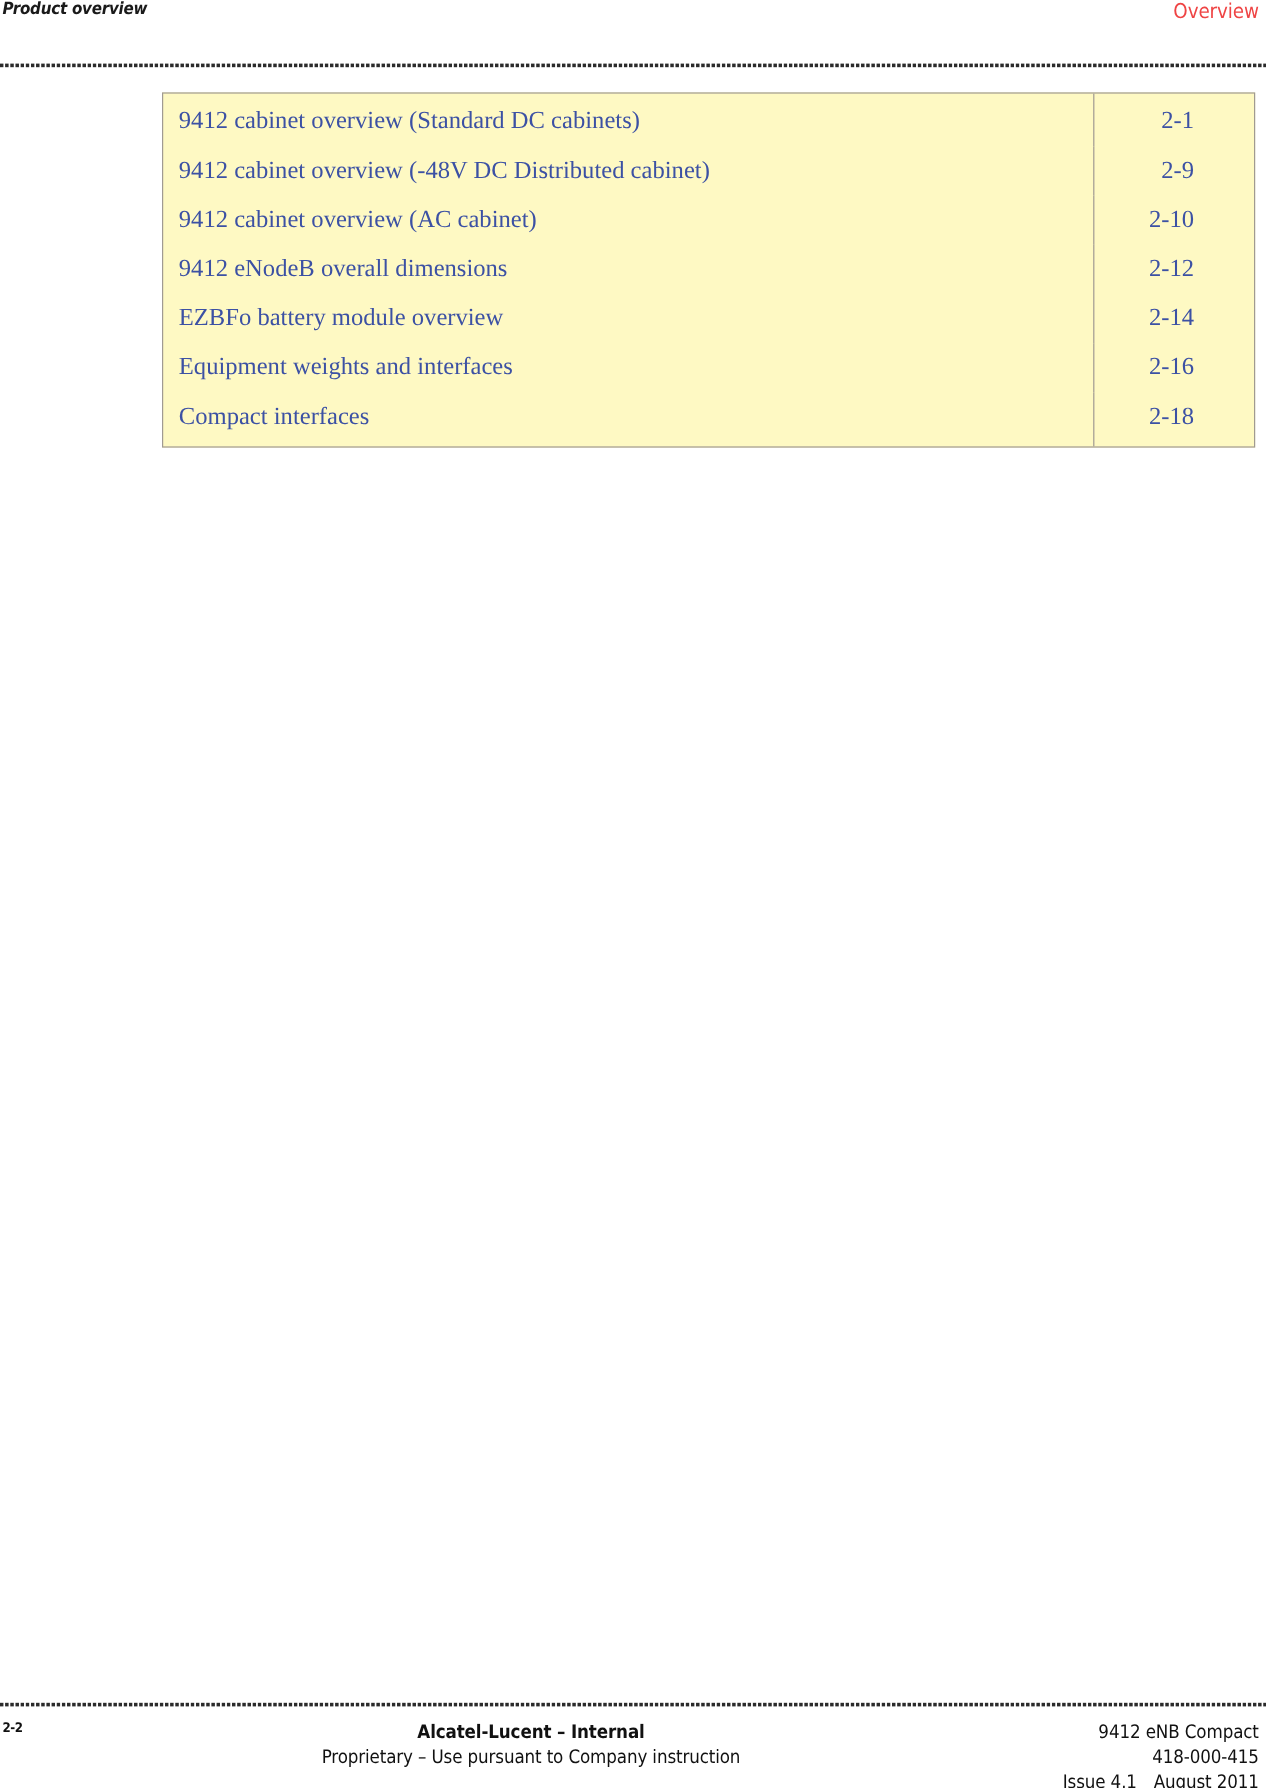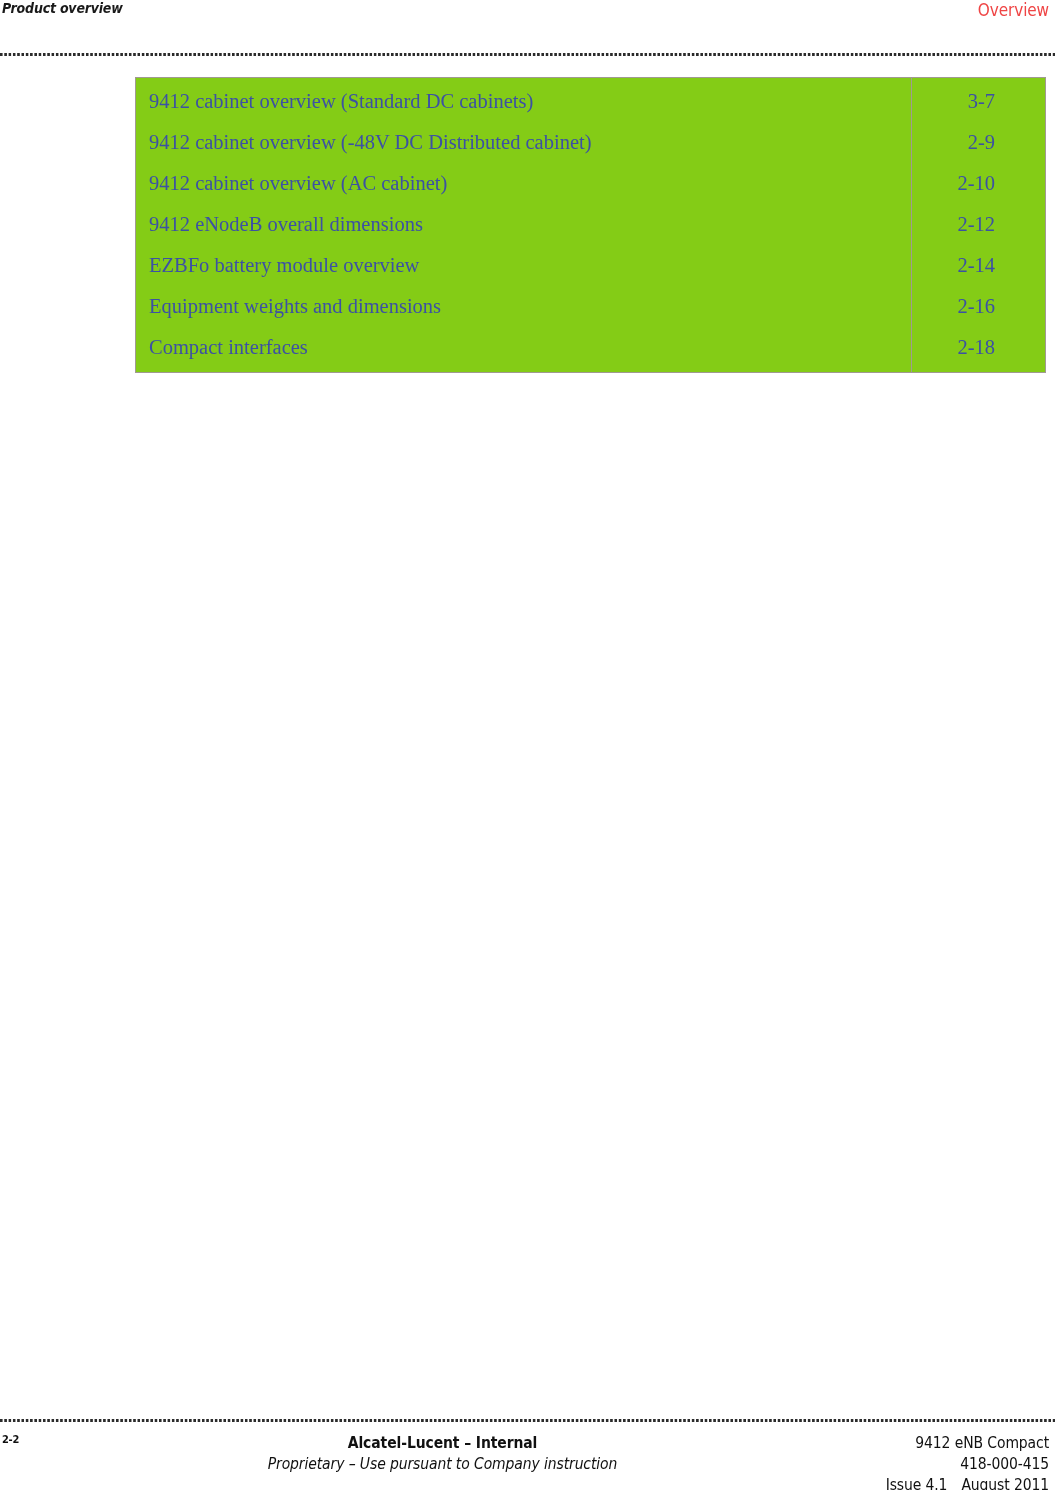--- a/index.html
+++ b/index.html
@@ -74,21 +74,21 @@
   .dotted-rule.footer-rule { top: 1419px; }
 
   
   .toc-table {
     position: absolute;
     left: 135px;
     top: 77px;
     width: 911px;
     border: 1px solid #a09a92;
     border-collapse: collapse;
-    background: #84cc16;
+    background: #fef9c3;
     box-sizing: border-box;
   }
 
   .toc-table table {
     border-collapse: collapse;
     width: 100%;
     table-layout: fixed;
   }
 
   .toc-table td {
@@ -153,21 +153,20 @@
   .footer-center .line-1 {
     font-size: 15.5px;
     font-weight: 700;
     letter-spacing: -0.1px;
   }
 
   .footer-center .line-2 {
     font-size: 15.5px;
     font-weight: 400;
     letter-spacing: -0.1px;
-    font-style: italic;
   }
 
   .footer-right {
     position: absolute;
     right: 6px;
     top: 6px;
     text-align: right;
     font-family: "DejaVu Sans Condensed", "Liberation Sans", sans-serif;
     font-size: 15.5px;
     font-weight: 400;
@@ -192,40 +191,40 @@
     <div class="running-head-right">Overview</div>
   </div>
 
   <div class="dotted-rule header-rule"></div>
 
   <div class="toc-table">
     <table>
       <tbody>
         <tr>
           <td class="toc-title">9412 cabinet overview (Standard DC cabinets)</td>
-          <td class="toc-page">3-7</td>
+          <td class="toc-page">2-1</td>
         </tr>
         <tr>
           <td class="toc-title">9412 cabinet overview (-48V DC Distributed cabinet)</td>
           <td class="toc-page">2-9</td>
         </tr>
         <tr>
           <td class="toc-title">9412 cabinet overview (AC cabinet)</td>
           <td class="toc-page">2-10</td>
         </tr>
         <tr>
           <td class="toc-title">9412 eNodeB overall dimensions</td>
           <td class="toc-page">2-12</td>
         </tr>
         <tr>
           <td class="toc-title">EZBFo battery module overview</td>
           <td class="toc-page">2-14</td>
         </tr>
         <tr>
-          <td class="toc-title">Equipment weights and dimensions</td>
+          <td class="toc-title">Equipment weights and interfaces</td>
           <td class="toc-page">2-16</td>
         </tr>
         <tr>
           <td class="toc-title">Compact interfaces</td>
           <td class="toc-page">2-18</td>
         </tr>
       </tbody>
     </table>
   </div>
 

